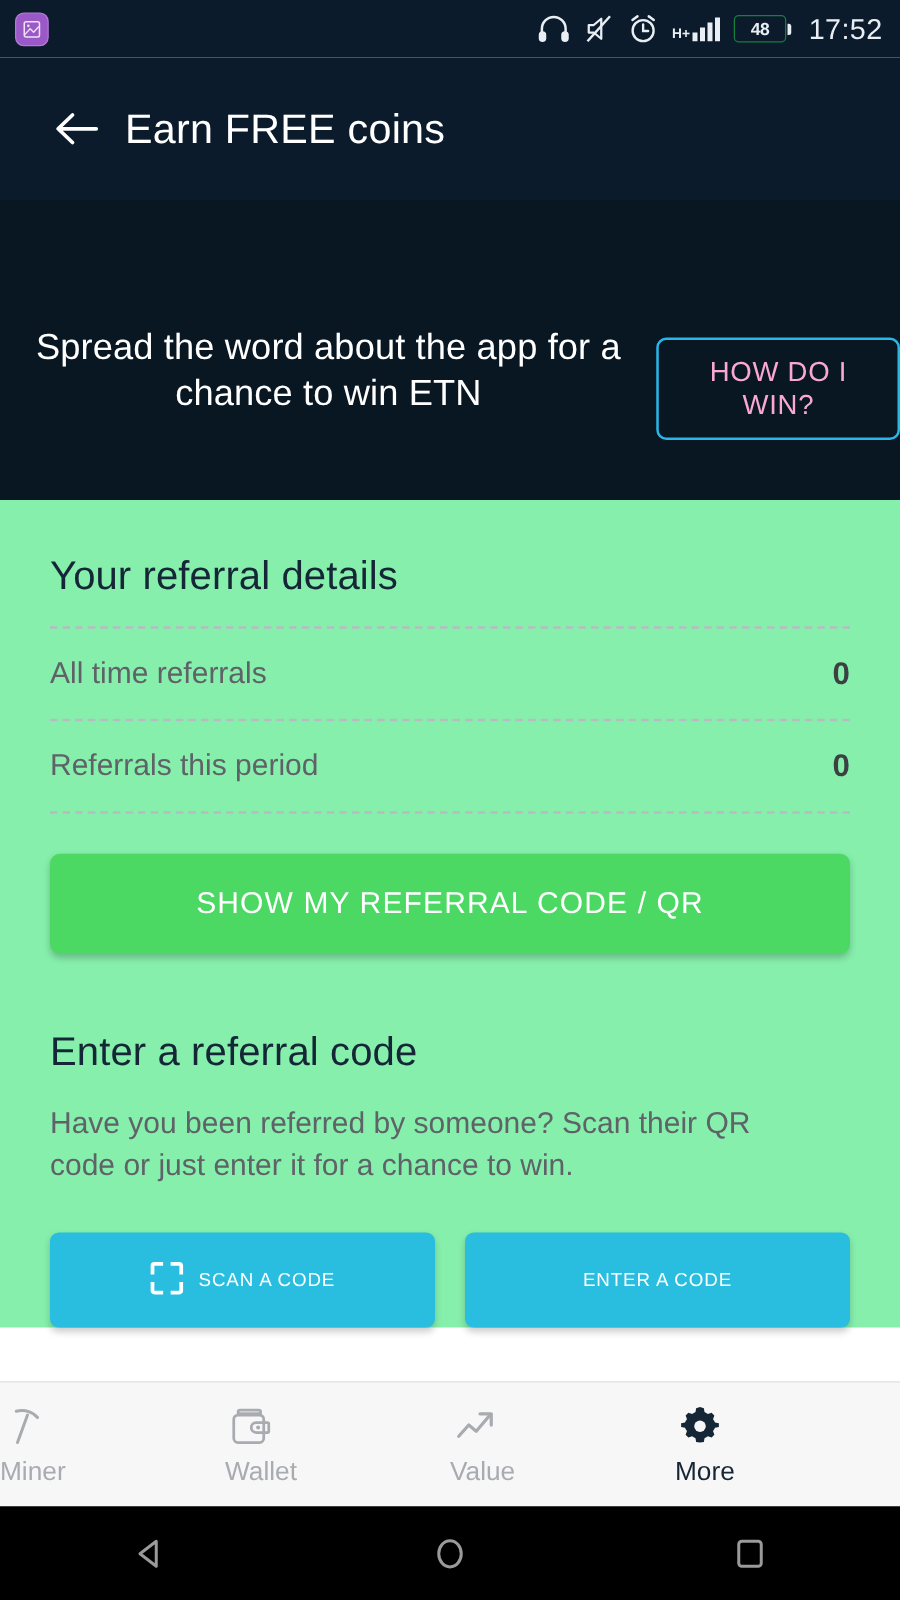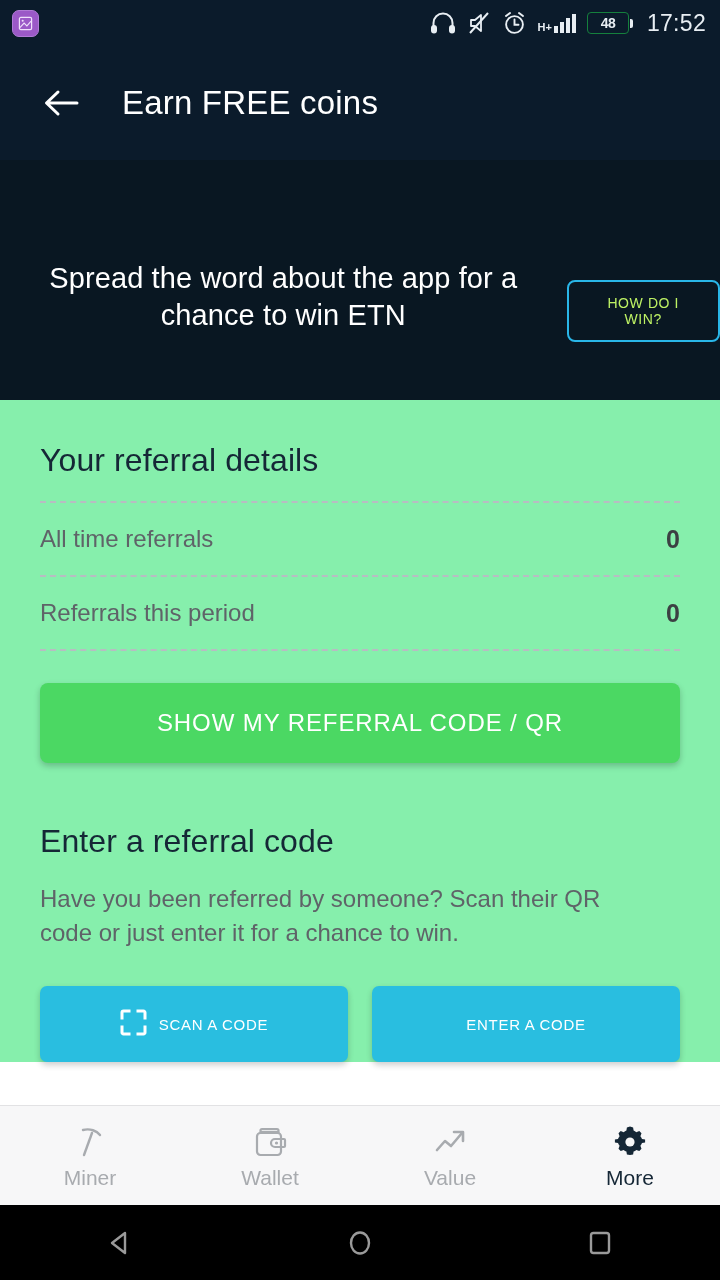--- a/index.html
+++ b/index.html
@@ -45,40 +45,40 @@
     display:flex; align-items:center; justify-content:center;
     font-size:14px; font-weight:bold; letter-spacing:-0.5px;
   }
   .batt-tip { width:3px; height:9px; background:#e8eef3; border-radius:0 2px 2px 0; margin-left:1px; }
   .sb-time { font-size:23px; letter-spacing:0.3px; margin-left:3px; }
 
   
   .appbar {
     height:114px; background:#0b1b2b;
     display:flex; align-items:center; padding:0 40px;
-    gap:38px;
+    gap:16px;
   }
   .back-btn { width:44px; height:44px; display:flex; align-items:center; justify-content:center; cursor:pointer; }
   .appbar-title { color:#ffffff; font-size:33px; font-weight:normal; letter-spacing:0.2px; }
 
   
   .hero {
     background:#091722; height:240px;
     display:flex; flex-direction:row; align-items:center;
     padding-top:34px;
   }
   .hero-text {
     color:#ffffff; font-size:29px; line-height:1.28;
     text-align:center; width:660px; letter-spacing:0.1px;
   }
   .how-btn {
     margin-top:28px;
-    border:2px solid #29b6e8; color:#bef264;
+    border:2px solid #29b6e8; color:#f9a8d4;
     background:transparent; border-radius:8px;
-    padding:13px 26px; font-size:14px; letter-spacing:0.6px;
+    padding:13px 26px; font-size:22px; letter-spacing:0.6px;
     cursor:pointer; font-family:inherit;
   }
 
   
   .content { background:#86efac; padding:0 40px; }
   .section-title {
     color:#152736; font-size:32px; font-weight:normal;
     padding-top:42px; letter-spacing:0.1px;
   }
   .dashed { height:1px; border-top:2px dashed #b8bcc2; margin-top:22px; }
@@ -114,21 +114,21 @@
   }
 
   
   .tabbar {
     position:absolute; left:0; bottom:75px; width:720px; height:100px;
     background:#f7f7f8; border-top:1px solid #e2e2e4;
     display:flex;
   }
   .tab {
     flex:1; display:flex; flex-direction:column;
-    align-items:center; justify-content:center; gap:0;
+    align-items:flex-start; justify-content:center; gap:0;
     cursor:pointer;
   }
   .tab-label { font-size:21px; color:#a8abaf; }
   .tab.active .tab-label { color:#152736; }
 
   
   .navbar {
     position:absolute; left:0; bottom:0; width:720px; height:75px;
     background:#000000; display:flex; align-items:center; justify-content:space-around;
   }

